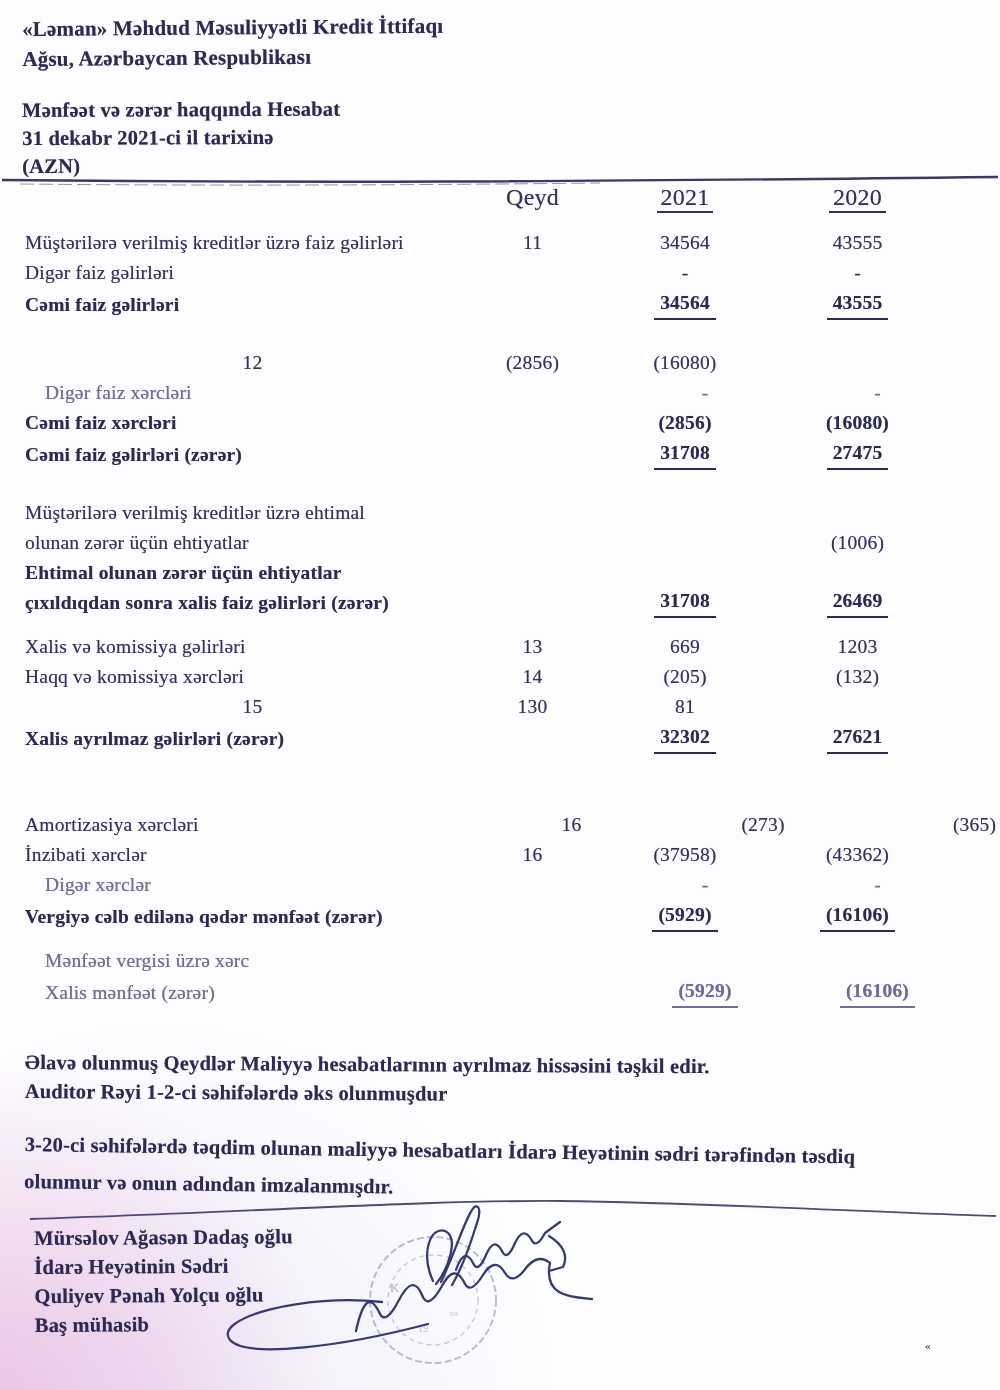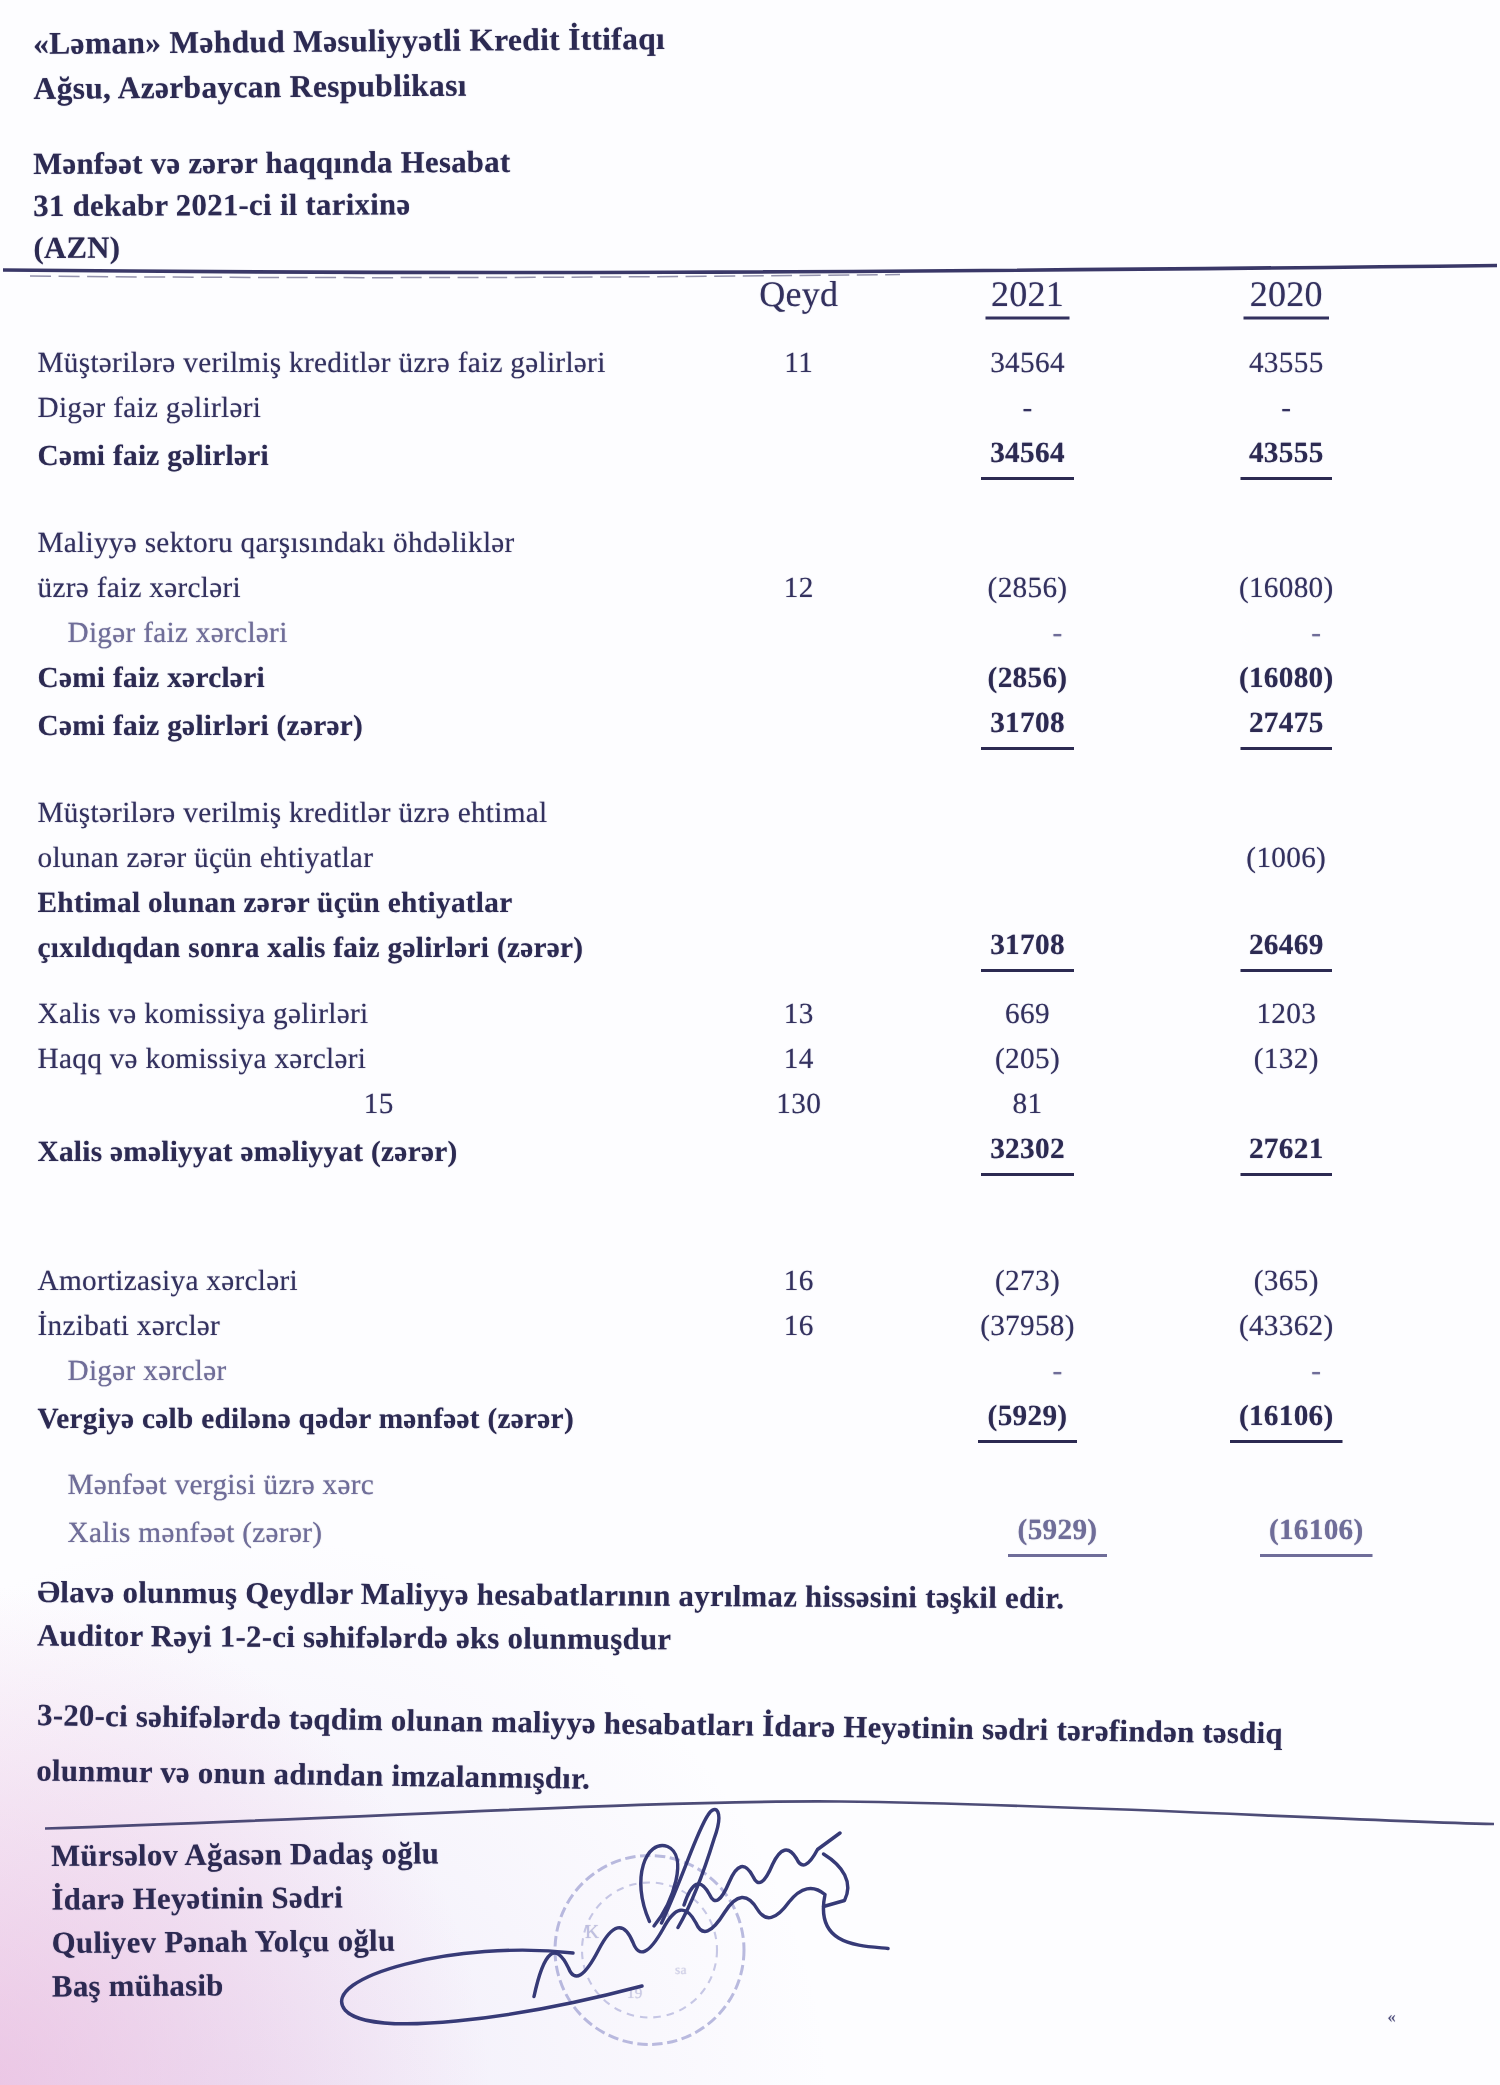--- a/index.html
+++ b/index.html
@@ -26,21 +26,21 @@
   .row{display:grid;grid-template-columns:455px 105px 200px 145px;min-height:30px;line-height:30px;align-items:end;}
   .row .lbl{white-space:pre-line;}
   .row .c{justify-self:center;}
   .row.bold{font-weight:700;color:var(--ink-bold,#2c2a52);}
   .row.faded{color:var(--ink-faded,#6f6d99);margin-left:20px;}
   .row.faded .val{color:var(--ink-faded,#6f6d99);}
   .row .val{line-height:30px;}
   .row.total .val{border-bottom:2.6px solid currentColor;padding:0 6px 0;font-weight:700;}
   .gap-sm{margin-top:28px;}
   .gap-xs{margin-top:14px;}
-  .gap-lg{margin-top:56px;}
+  .gap-lg{margin-top:56px;gap:39px;}
   .notes{position:absolute;top:1048px;left:25px;font-size:20.5px;font-weight:700;line-height:29px;transform:rotate(0.35deg);transform-origin:left top;color:var(--ink-bold,#2c2a52);}
   .foot{position:absolute;top:1126px;left:25px;width:968px;font-size:20.5px;font-weight:700;line-height:37px;transform:rotate(0.85deg);transform-origin:left top;white-space:pre-line;color:var(--ink-bold,#2c2a52);}
   .signers{position:absolute;top:1224px;left:34px;font-size:20.5px;font-weight:700;line-height:29px;transform:rotate(-0.4deg);transform-origin:left top;color:var(--ink-bold,#2c2a52);}
   .overlay{position:absolute;inset:0;pointer-events:none;}
   .artifact{position:absolute;left:925px;top:1341px;width:9px;height:8px;color:#4a4a7a;font-size:11px;line-height:8px;}
 </style>
 </head>
 <body>
 
 <div class="page">
@@ -79,22 +79,20 @@
     </div>
 
     <div class="row bold total">
       <div class="lbl">Cəmi faiz gəlirləri</div>
       <div class="c note"></div>
       <div class="c val v1">34564</div>
       <div class="c val v2">43555</div>
     </div>
 
     <div class="row gap-sm">
-      <div class="lbl">Maliyyə sektoru qarşısındakı öhdəliklər
-üzrə faiz xərcləri</div>
       <div class="c note">12</div>
       <div class="c val v1">(2856)</div>
       <div class="c val v2">(16080)</div>
     </div>
 
     <div class="row faded">
       <div class="lbl">Digər faiz xərcləri</div>
       <div class="c note"></div>
       <div class="c val v1">-</div>
       <div class="c val v2">-</div>
@@ -144,21 +142,21 @@
       <div class="c val v2">(132)</div>
     </div>
 
     <div class="row">
       <div class="c note">15</div>
       <div class="c val v1">130</div>
       <div class="c val v2">81</div>
     </div>
 
     <div class="row bold total">
-      <div class="lbl">Xalis əməliyyat əməliyyat (zərər)</div>
+      <div class="lbl">Xalis ayrılmaz gəlirləri (zərər)</div>
       <div class="c note"></div>
       <div class="c val v1">32302</div>
       <div class="c val v2">27621</div>
     </div>
 
     <div class="row gap-lg">
       <div class="lbl">Amortizasiya xərcləri</div>
       <div class="c note">16</div>
       <div class="c val v1">(273)</div>
       <div class="c val v2">(365)</div>

